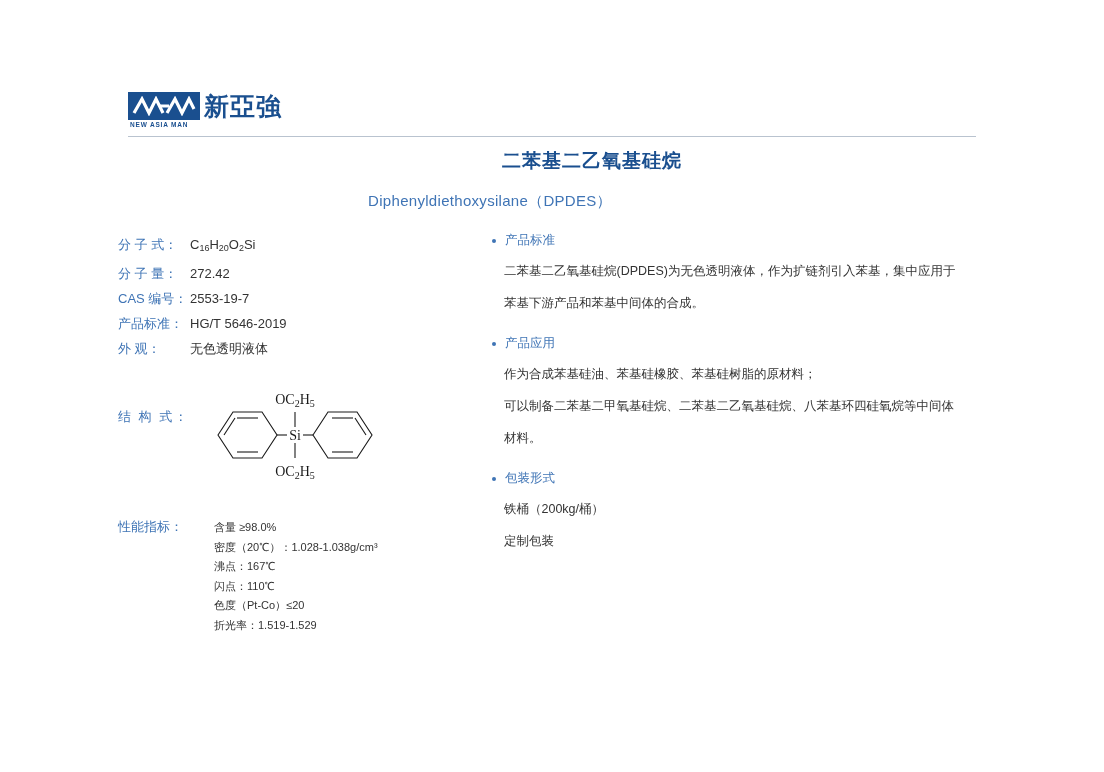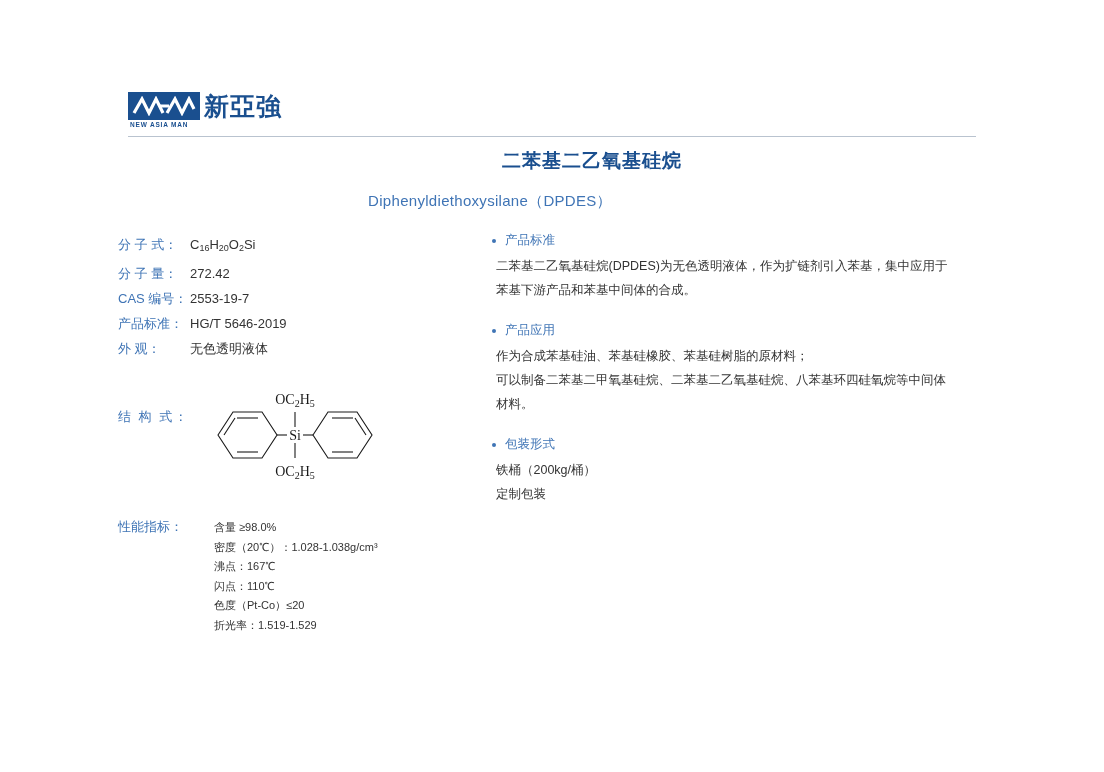--- a/index.html
+++ b/index.html
@@ -183,21 +183,21 @@
     background: #3f74b5;
     display: inline-block;
     margin-right: 9px;
     flex: none;
   }
   .section-body {
     font-size: 12.5px;
     line-height: 20px;
     color: #333333;
   }
-  .section-body p { margin: 4px; }
+  .section-body p { margin: 12px; }
 </style>
 </head>
 <body>
 
 <div class="page">
 
   <div class="header">
     <div class="logo-wrap">
       <div class="logo-mark">
         <svg width="64" height="20" viewBox="0 0 64 20" aria-hidden="true">

